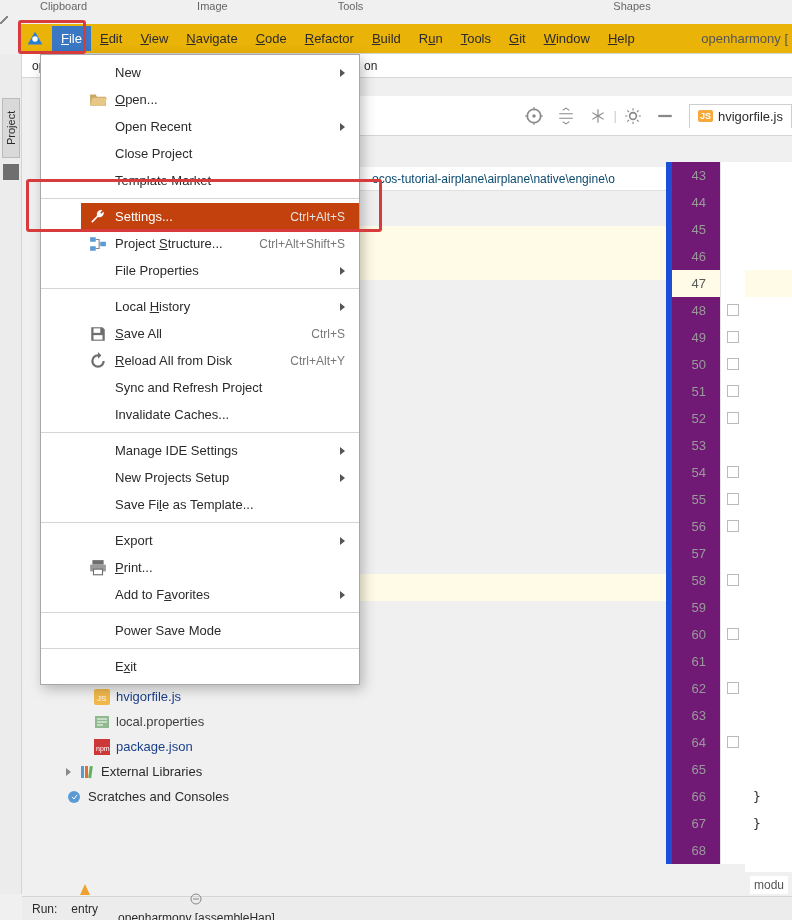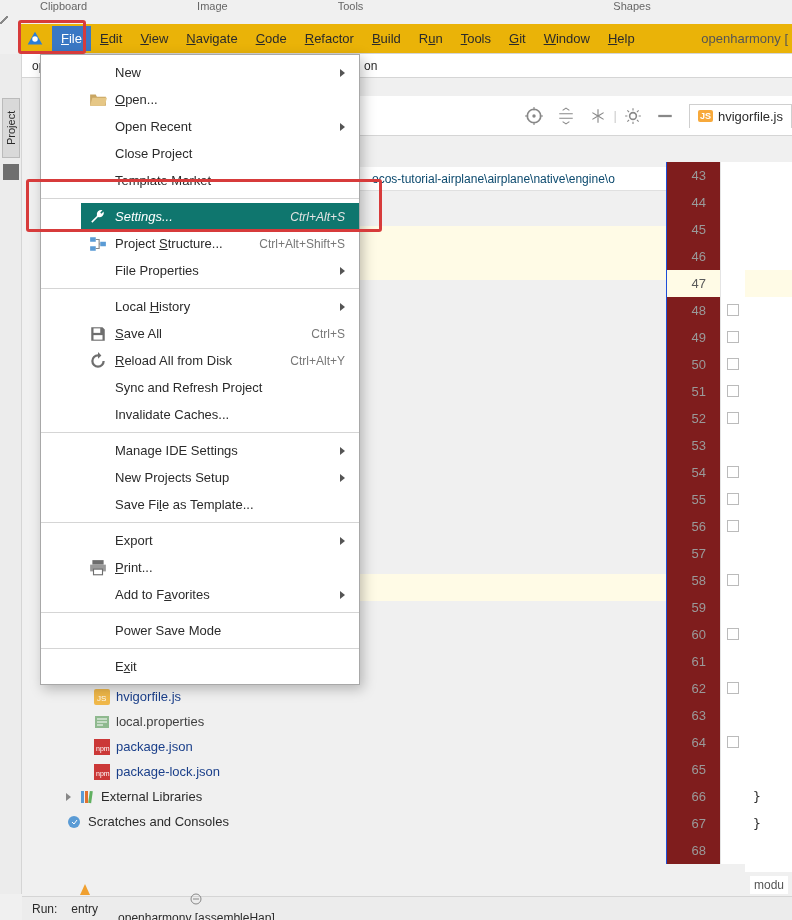--- a/index.html
+++ b/index.html
@@ -115,23 +115,22 @@
   .menu-row {
     display: flex;
     align-items: center;
     height: 27px;
     padding: 0 14px 0 34px;
     position: relative;
     cursor: pointer;
     margin-left: 40px;
   }
   .menu-row.highlight {
-    background: #0f766e;
+    background: #c2410c;
     color: #fff;
-    font-style: italic;
   }
   .menu-row .icon {
     position: absolute;
     left: 8px; top: 5px;
     width: 18px; height: 18px;
   }
   .menu-row .label { flex: 1; }
   .menu-row .shortcut { color: #777; font-size: 12px; }
   .menu-row.highlight .shortcut { color: #e4e4e4; }
   .menu-row .arrow {
@@ -205,23 +204,23 @@
     align-items: center;
     white-space: nowrap;
     overflow: hidden;
     margin-top: 31px;
   }
   
   .gutter {
     position: absolute;
     top: 162px; left: 666px;
     width: 55px;
-    background: #7f1d1d;
+    background: #701a75;
     border-right: 1px solid #e4e4e4;
-    border-left: 1px solid #1d4ed8;
+    border-left: 6px solid #1d4ed8;
   }
   .gutter-line {
     height: 27px;
     text-align: right;
     padding-right: 14px;
     font-size: 13px;
     color: #9a9a9a;
     line-height: 27px;
   }
   .gutter-line.current { background: #fffbe6; color: #5a5a5a; }
@@ -618,28 +617,20 @@
     </div>
     <div class="tree-row">
       <span class="ind1"></span>
       <svg viewBox="0 0 16 16" class="tree-icon">
         <rect width="16" height="16" fill="#cb3837"></rect>
         <text x="2" y="12" font-size="7" fill="#fff">npm</text>
       </svg>
       <span style="color: rgb(26, 63, 138);">package.json</span>
     </div>
     <div class="tree-row">
-      <span class="ind1"></span>
-      <svg viewBox="0 0 16 16" class="tree-icon">
-        <rect width="16" height="16" fill="#cb3837"></rect>
-        <text x="2" y="12" font-size="7" fill="#fff">npm</text>
-      </svg>
-      <span style="color: rgb(26, 63, 138);">package-lock.json</span>
-    </div>
-    <div class="tree-row">
       <span class="ind0"></span>
       <span class="chev"></span>
       <svg viewBox="0 0 16 16" class="tree-icon">
         <rect x="2" y="2" width="3" height="12" fill="#5a9bd5"></rect>
         <rect x="6" y="2" width="3" height="12" fill="#e07030"></rect>
         <rect x="10" y="2" width="3" height="12" fill="#60b060" transform="rotate(8 11 8)"></rect>
       </svg>
       <span style="color: rgb(43, 43, 43);">External Libraries</span>
     </div>
     <div class="tree-row">

